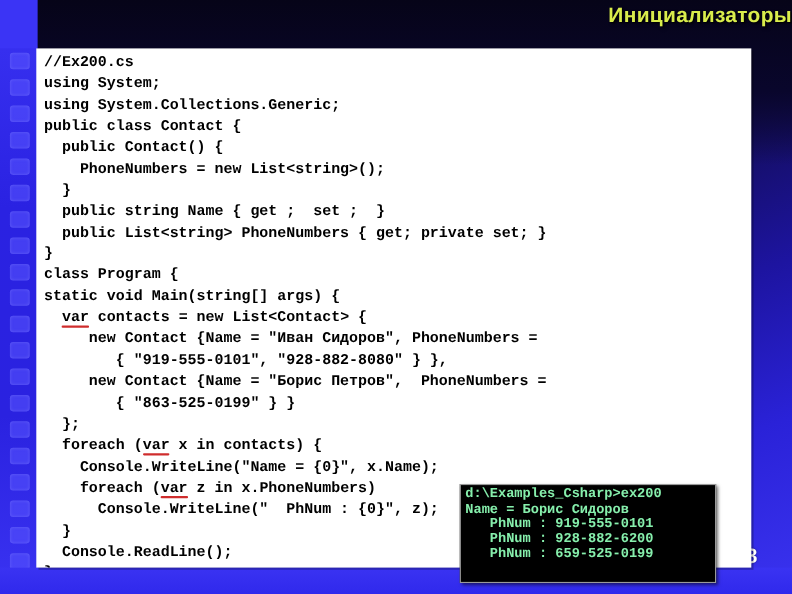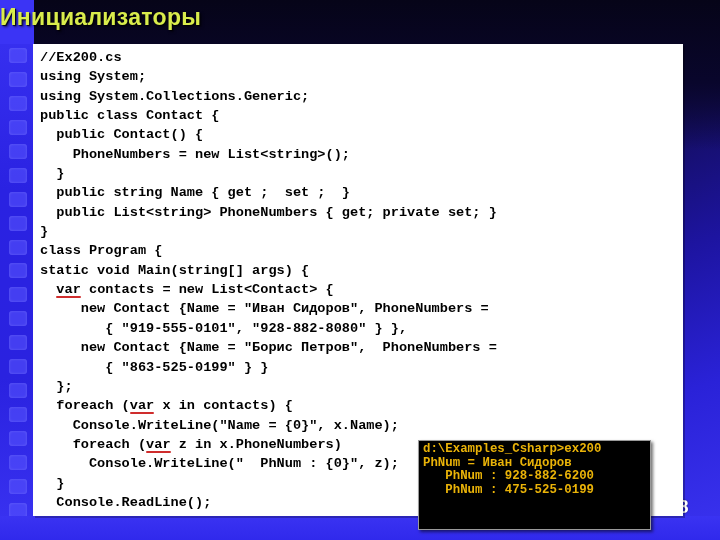--- a/index.html
+++ b/index.html
@@ -37,23 +37,23 @@
     background:rgba(90,85,255,0.55);
     box-shadow:inset 0 0 3px rgba(140,140,255,0.45);
   }
   
   .bottom-band{
     position:absolute;left:0;bottom:0;width:720px;height:24px;
     background:linear-gradient(180deg,#3a33f2 0%, #3029ec 100%);
   }
   
   #title{
-    position:absolute;left:0;top:4px;width:720px;text-align:left;
+    position:absolute;left:0;top:4px;width:720px;text-align:right;
     color:#d9ec4c;
-    font-size:23px;font-weight:bold;letter-spacing:.3px;
+    font-size:19px;font-weight:bold;letter-spacing:.3px;
     text-shadow:1px 1px 1px rgba(0,0,0,.85), 2px 2px 3px rgba(0,0,0,.6);
     font-family:"Liberation Sans", sans-serif;
   }
   
   #code-panel{
     position:absolute;left:33px;top:44px;width:650px;height:472px;
     background:#ffffff;
     box-shadow:2px 2px 0 rgba(0,0,0,.25);
     overflow:hidden;
   }
@@ -82,21 +82,21 @@
     position:absolute;left:418px;top:440px;width:231px;height:88px;
     background:#000;
     border:1px solid #9a9a9a;
     box-shadow:2px 2px 3px rgba(0,0,0,.55);
     overflow:hidden;
   }
   #console .ctext{
     position:absolute;left:4px;top:2px;
     font-family:"Liberation Mono","DejaVu Sans Mono",monospace;
     font-size:12.4px;line-height:13.6px;
-    color:#eab308;white-space:pre;font-weight:bold;
+    color:#86efac;white-space:pre;font-weight:bold;
   }
   
   #slide-number{
     position:absolute;left:678px;top:496px;
     color:#ffffff;font-size:19px;font-weight:bold;
     font-family:"Liberation Sans", sans-serif;
     text-shadow:0 0 2px rgba(0,0,0,.5);
   }
 </style>
 </head>
@@ -135,16 +135,16 @@
 
   <div id="slide-number">8</div>
 
   <div id="title">Инициализаторы</div>
 
   <div id="code-panel">
     <div id="code"><div class="ln">//Ex200.cs</div><div class="ln">using System;</div><div class="ln">using System.Collections.Generic;</div><div class="ln">public class Contact {</div><div class="ln">  public Contact() {</div><div class="ln">    PhoneNumbers = new List&lt;string&gt;();</div><div class="ln">  }</div><div class="ln">  public string Name { get ;  set ;  }</div><div class="ln">  public List&lt;string&gt; PhoneNumbers { get; private set; }</div><div class="ln">}</div><div class="ln">class Program {</div><div class="ln">static void Main(string[] args) {</div><div class="ln">  <span class="sq flat">var</span> contacts = new List&lt;Contact&gt; {</div><div class="ln">     new Contact {Name = "Иван Сидоров", PhoneNumbers =</div><div class="ln">        { "919-555-0101", "928-882-8080" } },</div><div class="ln">     new Contact {Name = "Борис Петров",  PhoneNumbers =</div><div class="ln">        { "863-525-0199" } }</div><div class="ln">  };</div><div class="ln">  foreach (<span class="sq flat">var</span> x in contacts) {</div><div class="ln">    Console.WriteLine("Name = {0}", x.Name);</div><div class="ln">    foreach (<span class="sq flat">var</span> z in x.PhoneNumbers)</div><div class="ln">      Console.WriteLine("  PhNum : {0}", z);</div><div class="ln">  }</div><div class="ln">  Console.ReadLine();</div><div class="ln">}</div></div>
   </div>
 
   <div id="console">
-    <div class="ctext"><div>d:\Examples_Csharp&gt;ex200</div><div>PhNum = Иван Сидоров</div><div>   PhNum : 928-882-6200</div><div>   PhNum : 475-525-0199</div></div>
+    <div class="ctext"><div>d:\Examples_Csharp&gt;ex200</div><div>Name = Борис Сидоров</div><div>   PhNum : 919-555-0101</div><div>   PhNum : 928-882-6200</div><div>   PhNum : 659-525-0199</div></div>
   </div>
 
 </div>
 
 </body></html>

